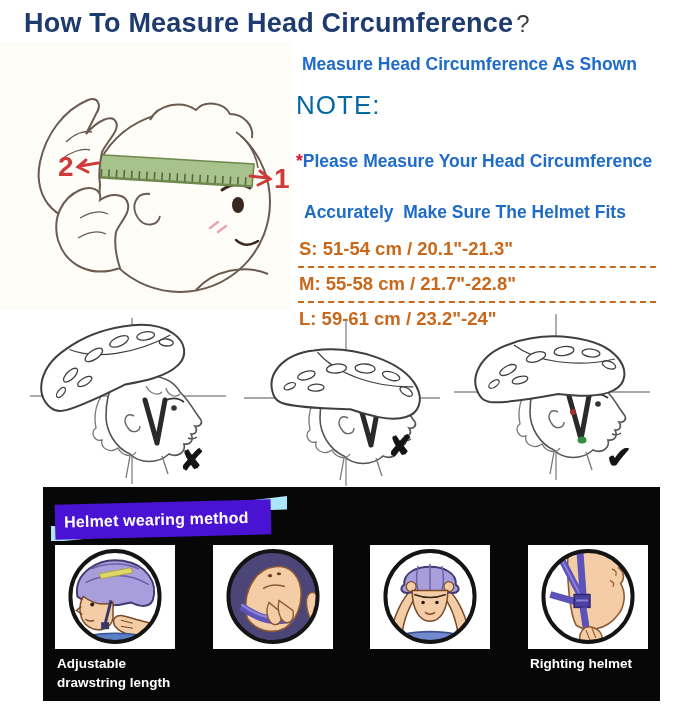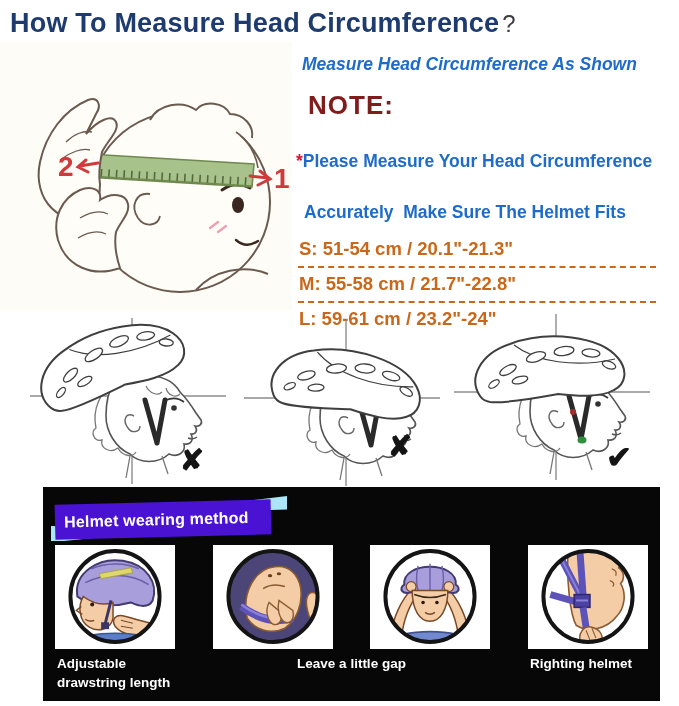--- a/index.html
+++ b/index.html
@@ -5,33 +5,33 @@
   html,body { margin:0; padding:0; }
   body {
     width:679px; height:706px; background:#ffffff;
     font-family:"Liberation Sans", sans-serif;
     position:relative; overflow:hidden;
   }
   .page { position:relative; width:679px; height:706px; }
 
   
   .title {
-    position:absolute; left:10px; top:8px; margin:0;
+    position:absolute; left:24px; top:8px; margin:0;
     font-size:27px; font-weight:bold; color:#1d3b6e; letter-spacing:0.2px;
     white-space:nowrap;
   }
   .title .qmark { color:#3c3c3c; font-weight:400; font-size:24px; margin-left:3px; }
 
   
   .measure-illo { position:absolute; left:0px; top:42px; width:292px; height:268px; }
 
   
   .info-col { position:absolute; left:296px; top:50px; width:380px; }
-  .subtitle { color:#1e6bca; font-size:17.5px; font-weight:bold; margin:4px 0 0 6px;font-style:italic; }
-  .note { color:#7f1d1d; font-size:26px; font-weight:700; margin:15px 0 0 12px; letter-spacing:1px; }
+  .subtitle { color:#1e6bca; font-size:17.5px; font-weight:bold; margin:4px 0 0 6px; }
+  .note { color:#0369a1; font-size:26px; font-weight:400; margin:15px 0 0 0; letter-spacing:1px; }
   .bullet { color:#1e6bca; font-size:17.5px; font-weight:bold; margin:30px 0 0 0; }
   .bullet .star { color:#de1430; }
   .bullet.indent { margin-left:8px; white-space:pre-wrap; }
   .sizes { margin:10px 0 0 2px; width:358px; }
   .size-row { color:#c9671a; font-size:18.5px; font-weight:bold; padding:5px 0 6px 1px; }
   .size-row.dashed { border-bottom:2px dashed #c9671a; }
 
   
   .fit-row { position:absolute; left:0; top:312px; width:679px; height:178px; }
   .fit-example { position:absolute; width:200px; height:175px; }
@@ -342,17 +342,16 @@
             <path d="M52 98 C50 88 56 81 64 83 C72 85 76 91 74 100 Z" fill="#f4cda6" stroke="#8a5a32" stroke-width="1.5"></path>
             <path d="M58 86 L62 96 M64 84 L68 94" stroke="#8a5a32" stroke-width="1.1"></path>
           </g>
           <ellipse cx="60" cy="52" rx="45" ry="46" fill="none" stroke="#141414" stroke-width="4"></ellipse>
         </svg>
       </div>
     </div>
 
     <div class="captions">
       <div class="caption first">Adjustable drawstring length</div>
-      <div class="caption">Leave a little gap</div>
       <div class="caption">Righting helmet</div>
     </div>
   </div>
 </div>
 
 </body></html>

